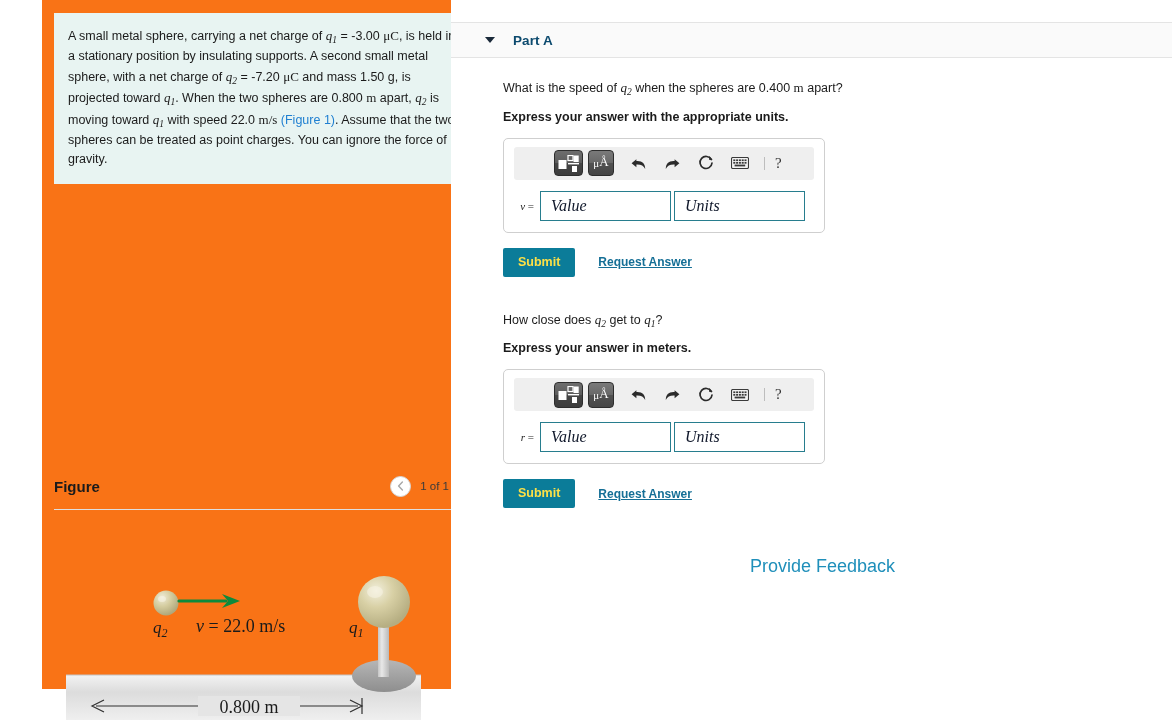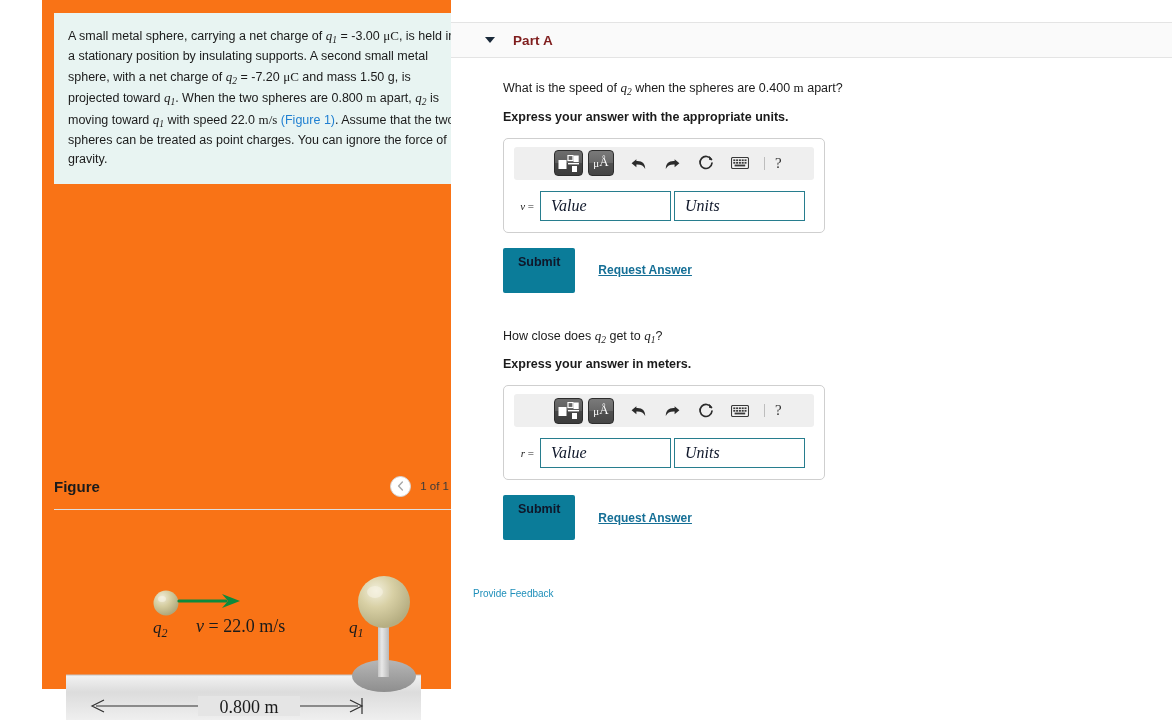--- a/index.html
+++ b/index.html
@@ -73,21 +73,21 @@
     height: 36px;
     display: flex; align-items: center;
     padding-left: 34px;
   }
   .caret {
     width: 0; height: 0; margin-right: 18px;
     border-left: 5.5px solid transparent;
     border-right: 5.5px solid transparent;
     border-top: 6.5px solid #1b2a3a;
   }
-  .part-label { font-size: 13.5px; font-weight: bold; color: #7f1d1d; letter-spacing: .1px; }
+  .part-label { font-size: 13.5px; font-weight: bold; color: #0c4a6e; letter-spacing: .1px; }
 
   .part-body { padding: 0 0 0 52px; }
   .question {
     font-size: 12.5px; color: #1b1b1b; margin-top: 22px;
   }
   .question .mathit { font-family: "Liberation Serif", serif; font-style: italic; font-size: 13px; }
   .question .mathrm { font-family: "Liberation Serif", serif; font-style: normal; font-size: 13px; }
   .question .sub { font-size: 9.5px; vertical-align: -0.28em; font-style: italic;
                    font-family: "Liberation Serif", serif; }
   .express {
@@ -151,34 +151,34 @@
     font-style: italic; font-size: 16px; color: #0f172a;
     background: #fff;
   }
   .field.value { width: 131px; }
   .field.units { width: 131px; margin-left: 3px; }
 
   
   .submit-row { display: flex; align-items: center; margin-top: 15px; }
   .submit-btn {
     background: #0b7c99;
-    color: #0f172a; font-size: 12.5px; font-weight: bold;
-    padding: 7px 15px 24px 15px;
+    color: #fde047; font-size: 12.5px; font-weight: bold;
+    padding: 7px 15px 8px 15px;
     border: none; border-radius: 2px;
     font-family: "Liberation Sans", sans-serif;
   }
   .request-answer {
     margin-left: 23px;
     color: #156f96; font-size: 12px; font-weight: bold;
     text-decoration: underline;
   }
 
   .provide-feedback {
     margin-top: 48px; margin-left: 22px;
-    color: #1f8fba; font-size: 10px;
+    color: #1f8fba; font-size: 18px; text-align: center;
   }
   .spacer-a { height: 22px; }
 </style>
 </head>
 <body>
 
 <div class="page">
 
   <div class="left-panel">
 

